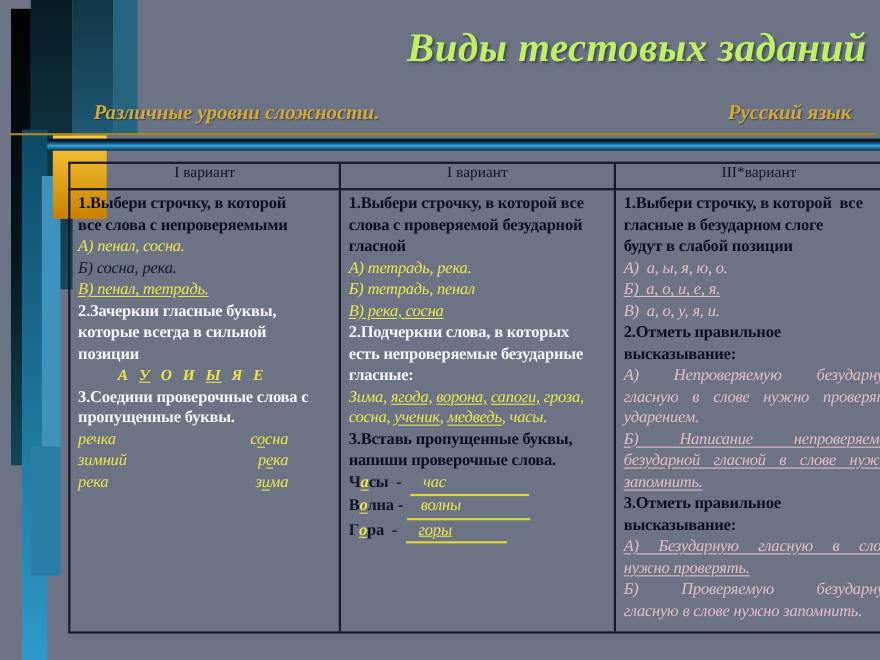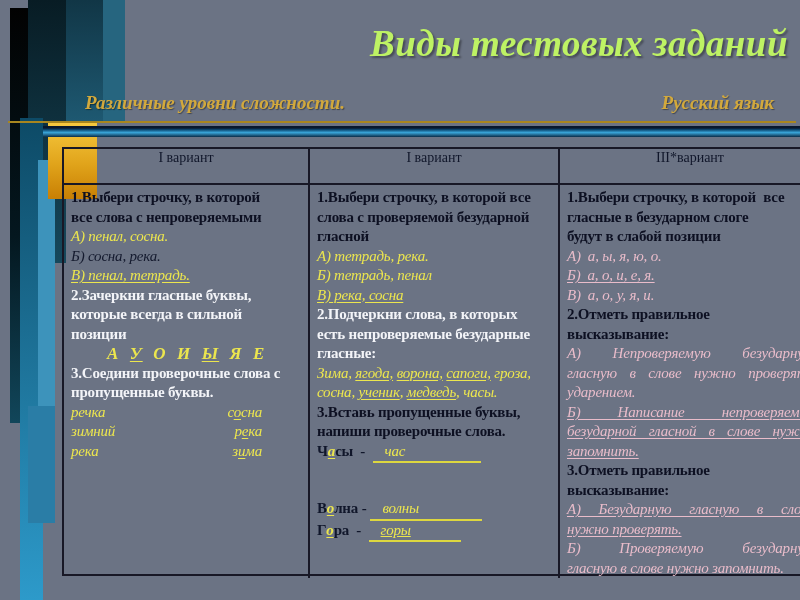--- a/index.html
+++ b/index.html
@@ -38,36 +38,36 @@
     text-shadow:1px 1px 1px rgba(0,0,0,.4);}
   
   .ttable{
     position:absolute;left:62px;top:147px;width:760px;height:429px;
     border:2px solid #181826;box-sizing:border-box;
     display:grid;grid-template-columns:246px 250px 1fr;
   }
   .tcol{border-right:2px solid #181826;display:flex;flex-direction:column;min-width:0;}
   .tcol:last-child{border-right:none;}
   .thead{
-    height:36px;border-bottom:2px solid #181826;box-sizing:border-box;
+    height:24px;border-bottom:2px solid #181826;box-sizing:border-box;
     text-align:center;font-size:14px;color:#10162a;line-height:18px;
   }
   .cell-body{padding:3px 6px 0 7px;flex:1;}
   .line{line-height:19.5px;min-height:19px;font-size:15px;letter-spacing:-.2px;}
   .line span{white-space:pre-wrap;}
   
   .bd{font-weight:bold;color:#0d1022;}
   .bw{font-weight:bold;color:#f3f4f8;}
   .yl{color:#ece64e;font-style:italic;}
   .ylb{color:#ece64e;font-style:italic;font-weight:bold;}
   .dk{color:#141a2e;font-style:italic;}
   .dk2{color:#10162a;font-weight:600;}
   .pk{color:#e9bcca;font-style:italic;margin-top:11px;}
   .u{text-decoration:underline;text-underline-offset:2px;}
-  .letters{padding-left:36px;font-size:17px;}
+  .letters{padding-left:36px;font-size:14px;}
   .letters span{font-style:italic;letter-spacing:1px;}
   .j{text-align:justify;text-align-last:justify;}
   .pair{display:flex;justify-content:space-between;padding-right:40px;}
   .pair .grp{display:inline;}
   .blank{display:inline-block;border-bottom:2px solid #ddd73f;
     padding:0 4px 0 12px;margin-left:4px;box-sizing:border-box;}
 </style>
 </head>
 <body>
 
@@ -127,21 +127,21 @@
         <div class="line"><span class="yl">Б) тетрадь, пенал</span></div>
         <div class="line"><span class="yl u">В) река, сосна</span></div>
         <div class="line"><span class="bw">2.Подчеркни слова, в которых</span></div>
         <div class="line"><span class="bw">есть непроверяемые безударные</span></div>
         <div class="line"><span class="bw">гласные:</span></div>
         <div class="line"><span class="yl">Зима, </span><span class="yl u">ягода,</span><span class="yl"> </span><span class="yl u">ворона,</span><span class="yl"> </span><span class="yl u">сапоги,</span><span class="yl"> гроза,</span></div>
         <div class="line"><span class="yl">сосна, </span><span class="yl u">ученик</span><span class="yl">, </span><span class="yl u">медведь</span><span class="yl">, часы.</span></div>
         <div class="line"><span class="bd">3.Вставь пропущенные буквы,</span></div>
         <div class="line"><span class="bd">напиши проверочные слова.</span></div>
         <div class="line"><span class="dk2">Ч</span><span class="ylb u">а</span><span class="dk2">сы</span><span class="dk2">&nbsp; - </span><span class="yl blank" style="min-width: 108px;">час</span></div>
-        <div class="line"><span class="dk2">В</span><span class="ylb u">о</span><span class="dk2">лна</span><span class="dk2"> -</span><span class="yl blank" style="min-width: 112px; margin-top: 36px;">волны</span></div>
+        <div class="line"><span class="dk2">В</span><span class="ylb u">о</span><span class="dk2">лна</span><span class="dk2"> -</span><span class="yl blank" style="min-width: 112px;">волны</span></div>
         <div class="line"><span class="dk2">Г</span><span class="ylb u">о</span><span class="dk2">ра</span><span class="dk2">&nbsp; - </span><span class="yl blank" style="min-width: 92px; text-decoration: underline;">горы</span></div>
       </div>
   </div>
   <div class="tcol">
     <div class="thead">III*вариант</div>
     <div class="cell-body">
         <div class="line"><span class="bd">1.Выбери строчку, в которой&nbsp; все</span></div>
         <div class="line"><span class="bd">гласные в безударном слоге</span></div>
         <div class="line"><span class="bd">будут в слабой позиции</span></div>
         <div class="line"><span class="pk">А)&nbsp; а, ы, я, ю, о.</span></div>

